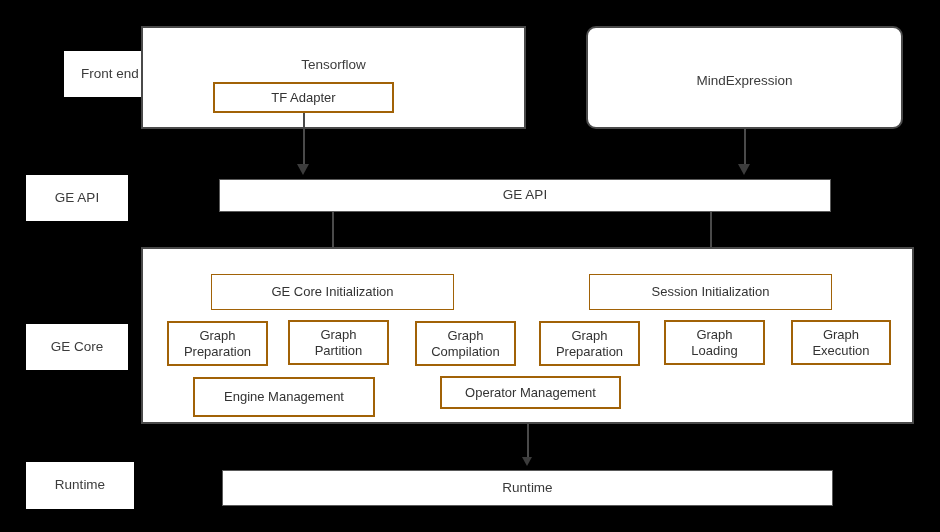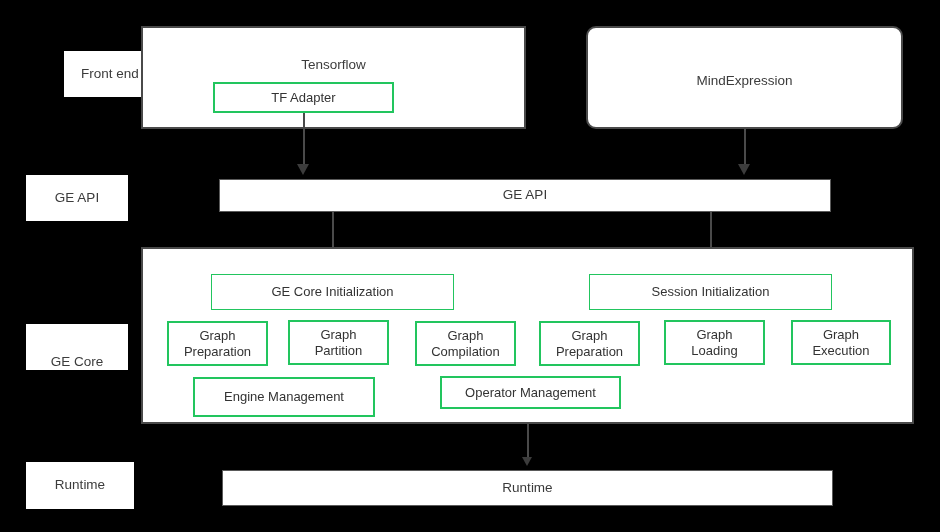--- a/index.html
+++ b/index.html
@@ -40,21 +40,21 @@
     font-size:13.5px;
     color:#3c3c3c;
   }
   
   .bar{
     border:1.5px solid #5a5a5a;
     font-size:13.5px;
   }
   
   .module{
-    border:2px solid #22c55e;
+    border:2px solid #a16207;
     font-size:13px;
     color:#333333;
     padding:2px 16px;
   }
   .module.thin{ border-width:1.5px; }
   
   .vline{
     position:absolute;
     width:1.6px;
     background:#4a4a4a;
@@ -78,21 +78,21 @@
 <div id="canvas">
 
   <div class="box tier-label" style="left:26px;top:51px;width:92px;height:46px;margin-left:38px;">
     <span>Front end</span>
   </div>
 
   <div class="box tier-label" style="left:26px;top:175px;width:102px;height:46px;">
     <span>GE API</span>
   </div>
 
-  <div class="box tier-label" style="left:26px;top:324px;width:102px;height:46px;align-items:flex-end;">
+  <div class="box tier-label" style="left:26px;top:324px;width:102px;height:46px;">
     <span>GE Core</span>
   </div>
 
   <div class="box tier-label" style="left:26px;top:462px;width:108px;height:47px;">
     <span>Runtime</span>
   </div>
 
   <div class="box container-box" style="left:141px;top:26px;width:385px;height:103px;">
     <div class="container-title" style="top:29px;">Tensorflow</div>
   </div>

